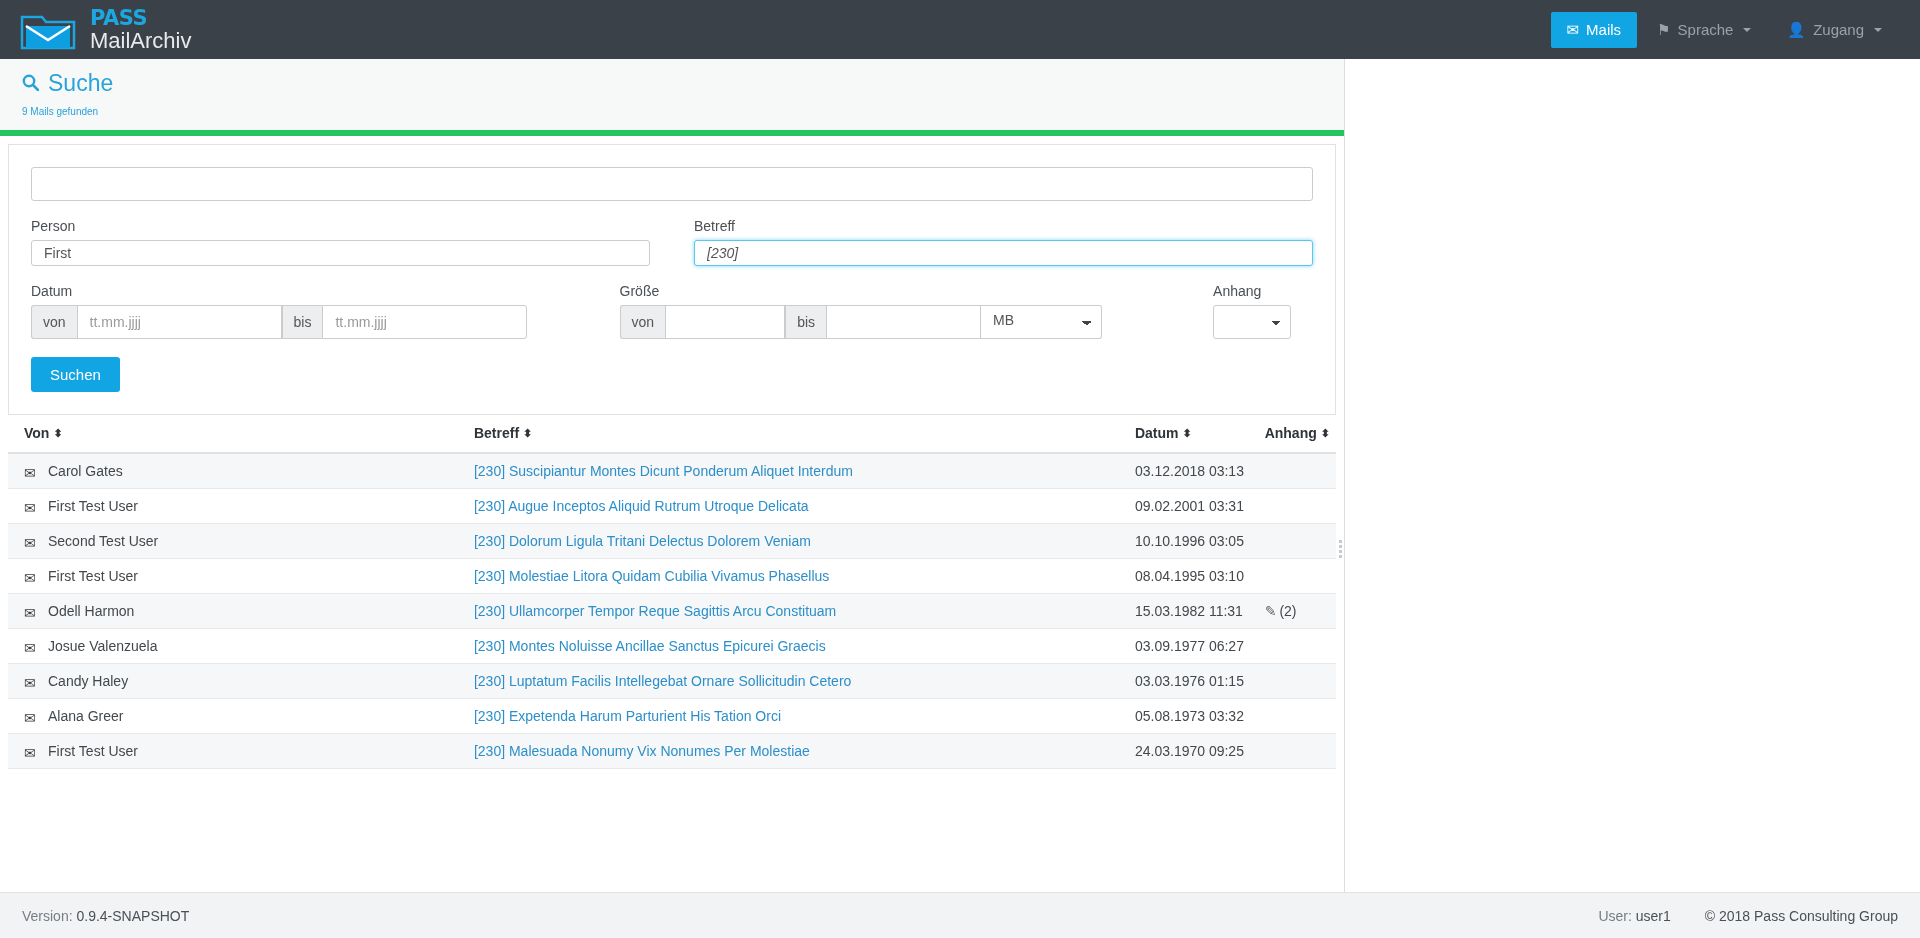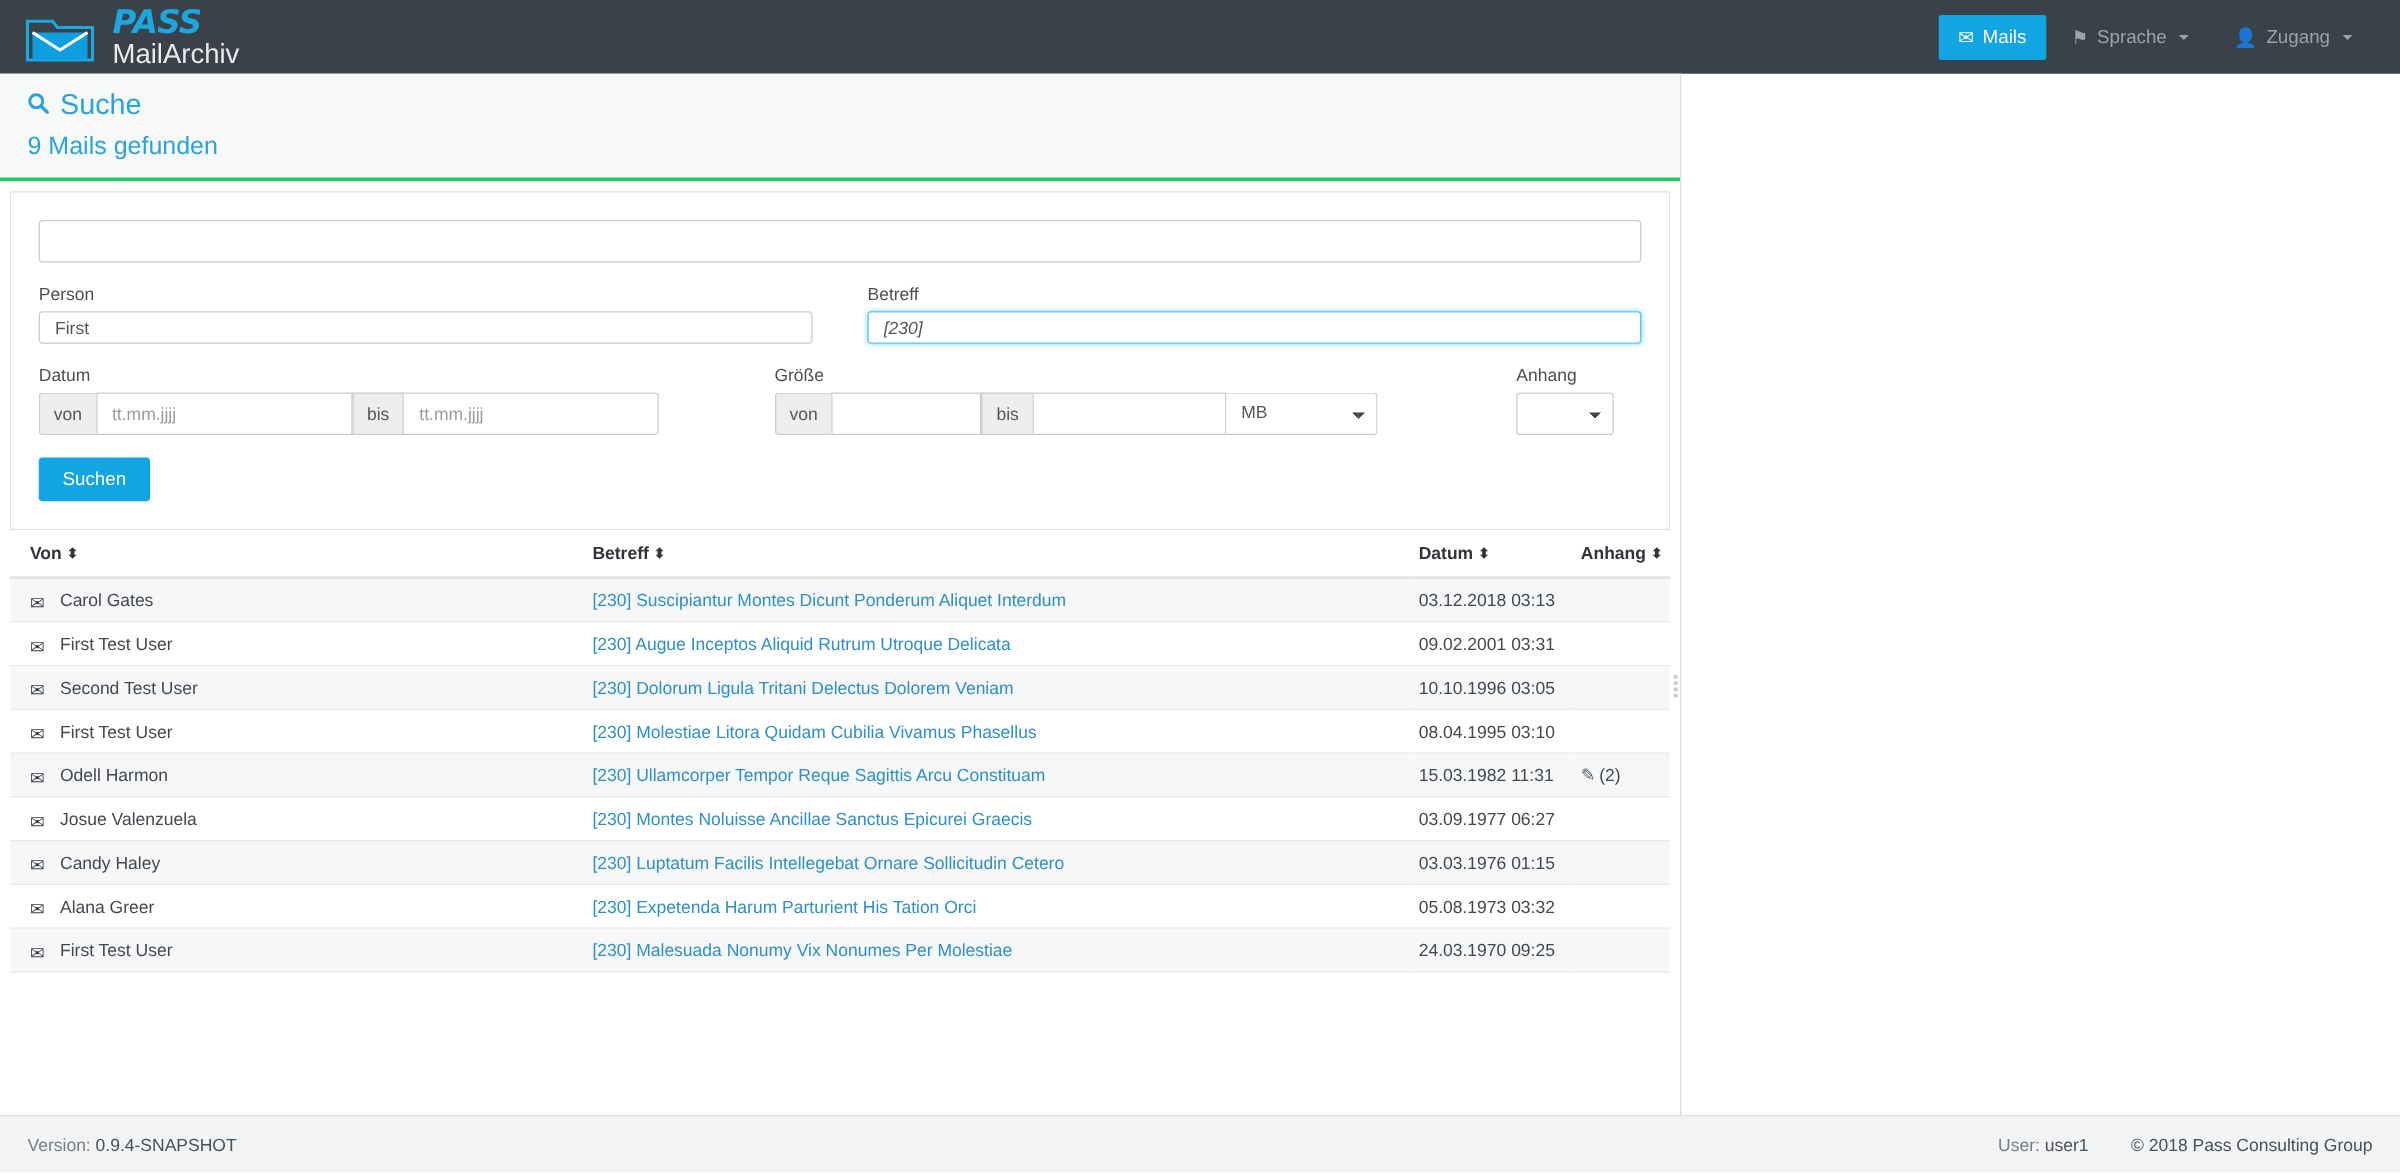--- a/index.html
+++ b/index.html
@@ -19,22 +19,22 @@
     display: flex;
     align-items: center;
     justify-content: space-between;
     padding: 0 22px 0 18px;
     position: relative;
   }
   .brand { display: flex; align-items: center; gap: 10px; }
   .brand-logo { width: 62px; height: 44px; position: relative; }
   .brand-text { display: flex; flex-direction: column; line-height: 1; }
   .brand-pass {
-    color: #1ca7e0; font-size: 26px; font-weight: bold;
-    letter-spacing: -0.5px; font-style: italic; font-family: "DejaVu Sans", sans-serif;
+    color: #1ca7e0; font-size: 21px; font-weight: bold;
+    letter-spacing: -0.5px; font-family: "DejaVu Sans", sans-serif;
   }
   .brand-mail { color: #e8eaec; font-size: 22px; font-weight: 300; margin-top: 1px; }
 
   .nav-right { display: flex; align-items: center; gap: 4px; }
   .nav-item {
     color: #9aa2ab; font-size: 15px;
     padding: 9px 16px; display: flex; align-items: center; gap: 7px;
     cursor: pointer; border-radius: 2px;
   }
   .nav-item.active { background: #12a5e3; color: #ffffff; }
@@ -49,27 +49,27 @@
     position: absolute;
     left: 0; top: 59px;
     width: 1345px; height: 833px;
     background: #ffffff;
     border-right: 1px solid #ddd;
     overflow: hidden;
   }
   .page-head {
     background: #f7f8f8;
     padding: 11px 22px 13px 22px;
-    border-bottom: 3px solid #22c55e;
+    border-bottom: 6px solid #22c55e;
   }
   .page-title {
     color: #2aa3db; font-size: 23px; font-weight: 400;
     display: flex; align-items: center; gap: 9px;
   }
-  .found-text { color: #2aa3db; font-size: 20px; margin-top: 9px; }
+  .found-text { color: #2aa3db; font-size: 10px; margin-top: 9px; }
 
   
   .search-form {
     background: #fff;
     border: 1px solid #e0e2e4;
     margin: 8px 8px 0 8px;
     padding: 22px 22px 22px 22px;
   }
   .full-input {
     width: 100%; height: 34px;

